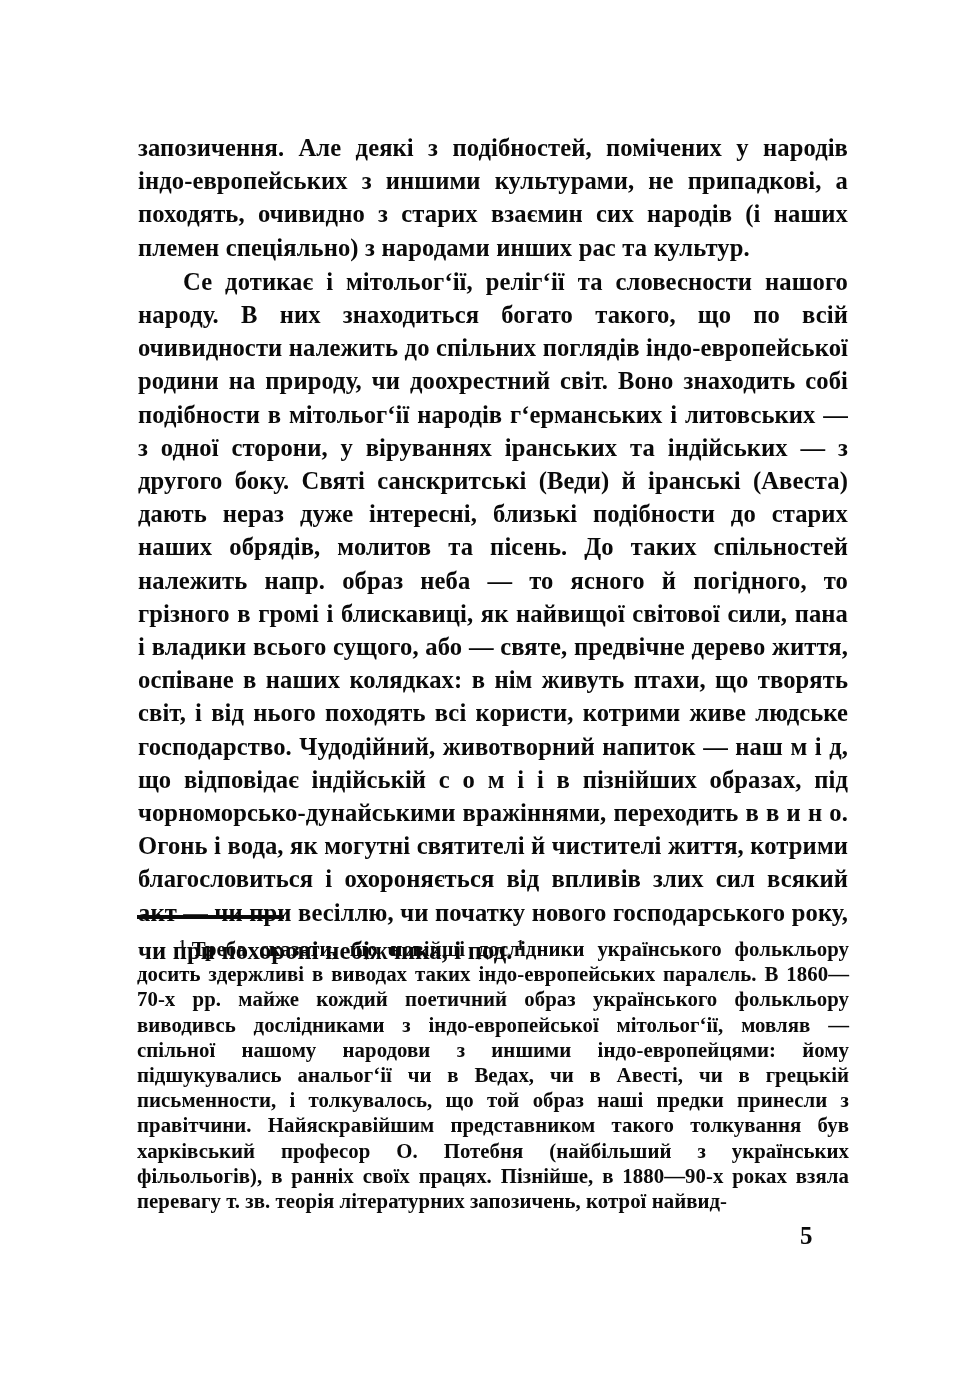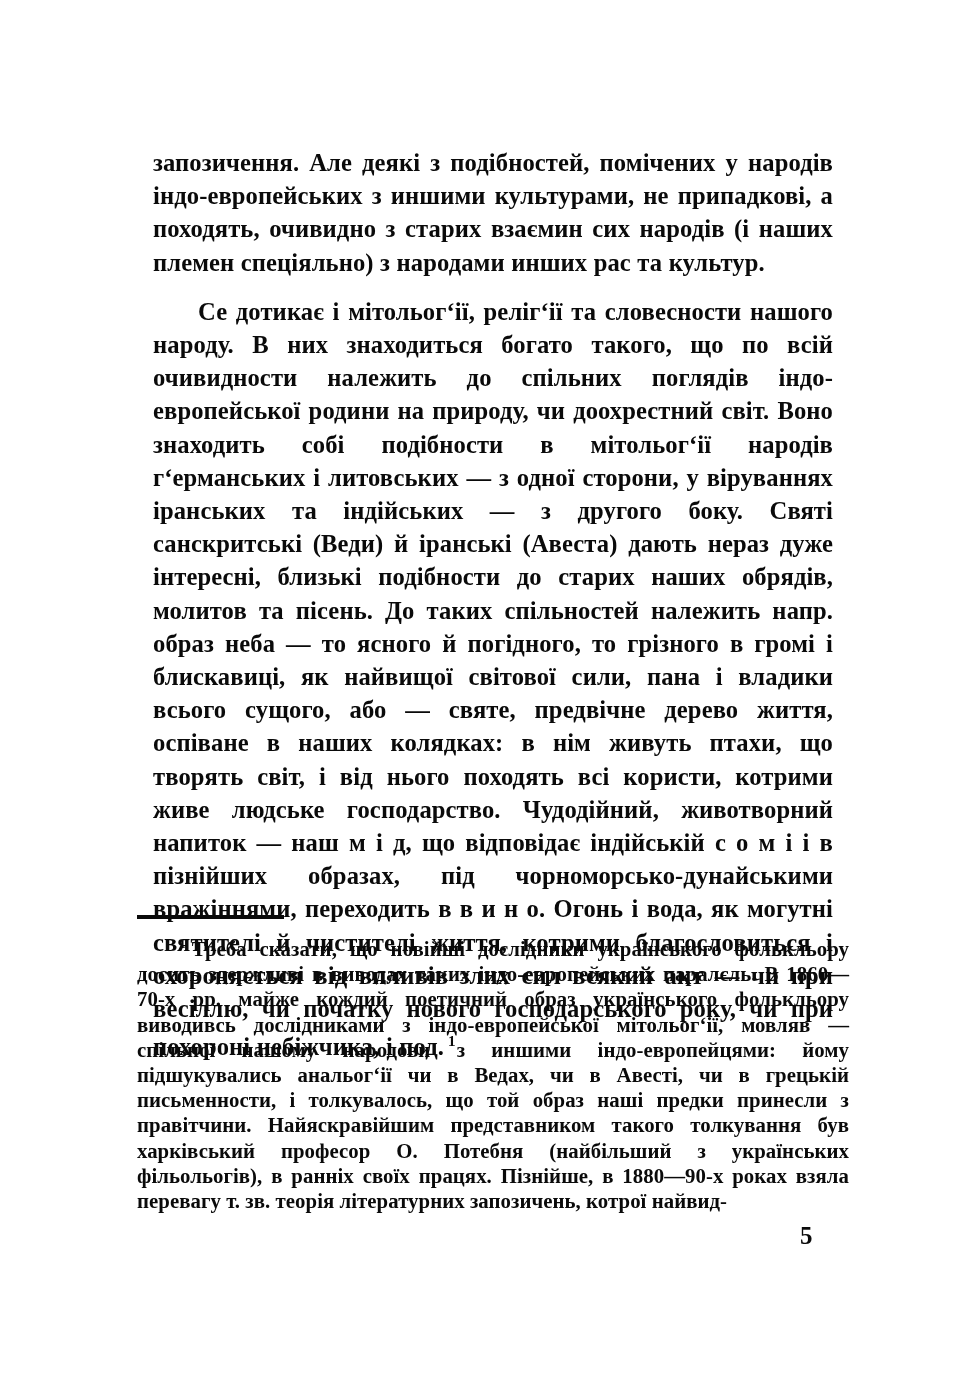--- a/index.html
+++ b/index.html
@@ -49,21 +49,21 @@
     text-align: justify;
     text-justify: inter-word;
     font-weight: 600;
     letter-spacing: 0.1px;
     color: #0a0a0a;
     hyphens: none;
     word-spacing: 0.2px;
   }
 
   .body-text p {
-    margin: 16px;
+    margin: 1px;
   }
   .body-text p.indent {
     text-indent: 45px;
   }
 
   .fn-ref {
     font-size: 15px;
     vertical-align: super;
     font-weight: 600;
     padding-left: 4px;

